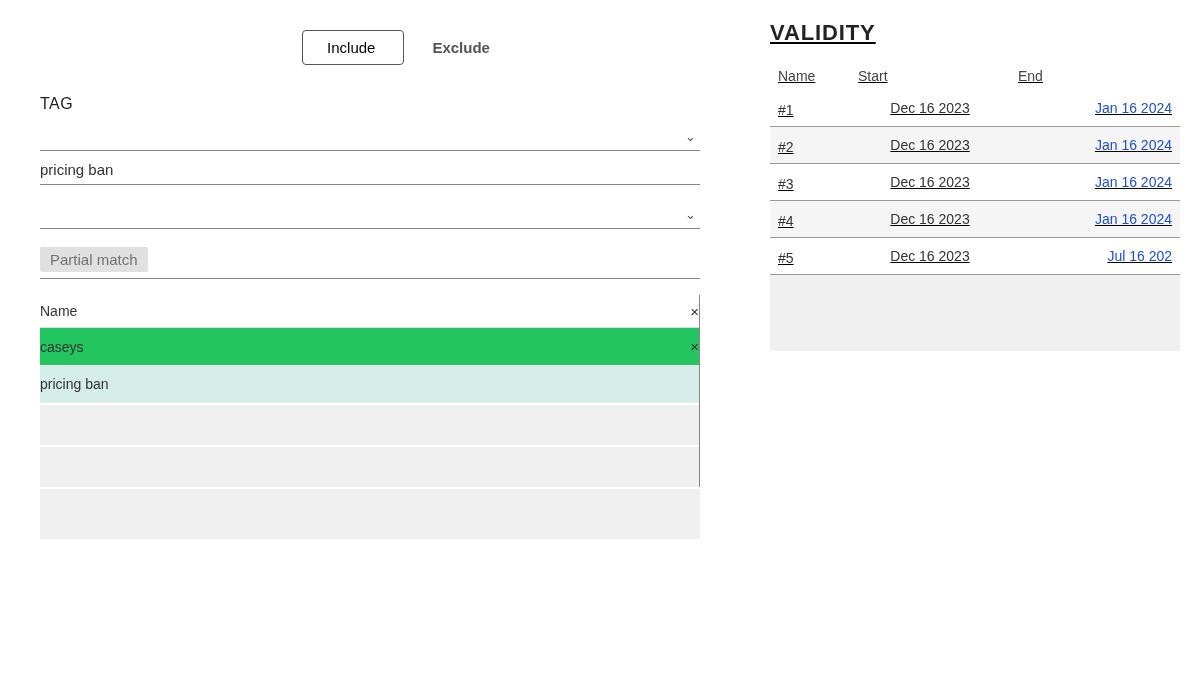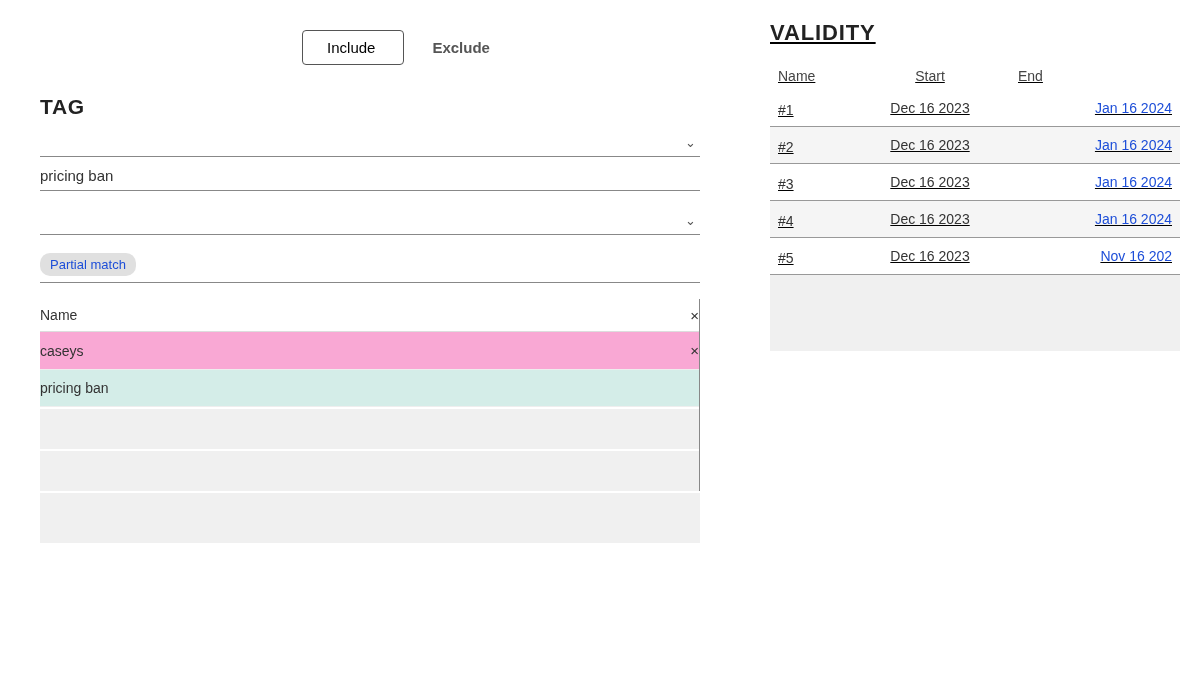--- a/index.html
+++ b/index.html
@@ -55,22 +55,22 @@
 
     .toggle-btn.inactive {
       border: none;
       background: transparent;
       color: #555;
       font-weight: 700;
     }
 
     
     .tag-label {
-      font-size: 21px;
-      font-weight: 700;
+      font-size: 16px;
+      font-weight: 400;
       color: #222;
       letter-spacing: 0.03em;
       margin-bottom: 10px;
     }
 
     .dropdown-row {
       display: flex;
       align-items: center;
       justify-content: flex-end;
       border-bottom: 1.5px solid #888;
@@ -100,24 +100,24 @@
       border-bottom: 1.5px solid #888;
       padding: 6px 0;
       margin-bottom: 10px;
       cursor: pointer;
     }
 
     
     .partial-match-badge {
       display: inline-block;
       background: #e0e0e0;
-      color: #1d4ed8;
-      font-size: 13px;
+      color: #737373;
+      font-size: 15px;
       padding: 4px 10px;
-      border-radius: 10px;
+      border-radius: 2px;
       margin-top: 8px;
       margin-bottom: 6px;
     }
 
     .divider-line {
       border: none;
       border-bottom: 1.5px solid #888;
       margin-bottom: 0;
     }
 
@@ -147,21 +147,21 @@
       cursor: pointer;
       line-height: 1;
     }
 
     .list-item-row {
       display: flex;
       align-items: center;
       justify-content: space-between;
       padding: 10px 0;
       border-bottom: 1px solid #eee;
-      background: #f9a8d4;
+      background: #22c55e;
     }
 
     .list-item-row.highlighted {
       background: #d4ede8;
     }
 
     .list-item-text {
       font-size: 14px;
       color: #333;
     }
@@ -220,21 +220,20 @@
       text-align: left;
       border-bottom: none;
     }
 
     .validity-table thead tr th.col-name {
       width: 80px;
     }
 
     .validity-table thead tr th.col-start {
       width: 160px;
-      text-align: center;
     }
 
     .validity-table thead tr th.col-end {
       text-align: left;
     }
 
     .validity-table tbody tr {
       border-bottom: none;
     }
 
@@ -358,21 +357,21 @@
             <td class="td-end">Jan 16 2024</td>
           </tr>
           <tr style="background: rgb(245, 245, 245);">
             <td class="td-name">#4</td>
             <td class="td-start">Dec 16 2023</td>
             <td class="td-end">Jan 16 2024</td>
           </tr>
           <tr>
             <td class="td-name">#5</td>
             <td class="td-start">Dec 16 2023</td>
-            <td class="td-end">Nov 16 202</td>
+            <td class="td-end">Jul 16 202</td>
           </tr>
           <tr class="empty-row">
             <td style="height: 38px; background: rgb(240, 240, 240);"></td>
             <td style="height: 38px; background: rgb(240, 240, 240);"></td>
             <td style="height: 38px; background: rgb(240, 240, 240);"></td>
           </tr>
           <tr class="empty-row">
             <td style="height: 38px; background: rgb(240, 240, 240);"></td>
             <td style="height: 38px; background: rgb(240, 240, 240);"></td>
             <td style="height: 38px; background: rgb(240, 240, 240);"></td>

